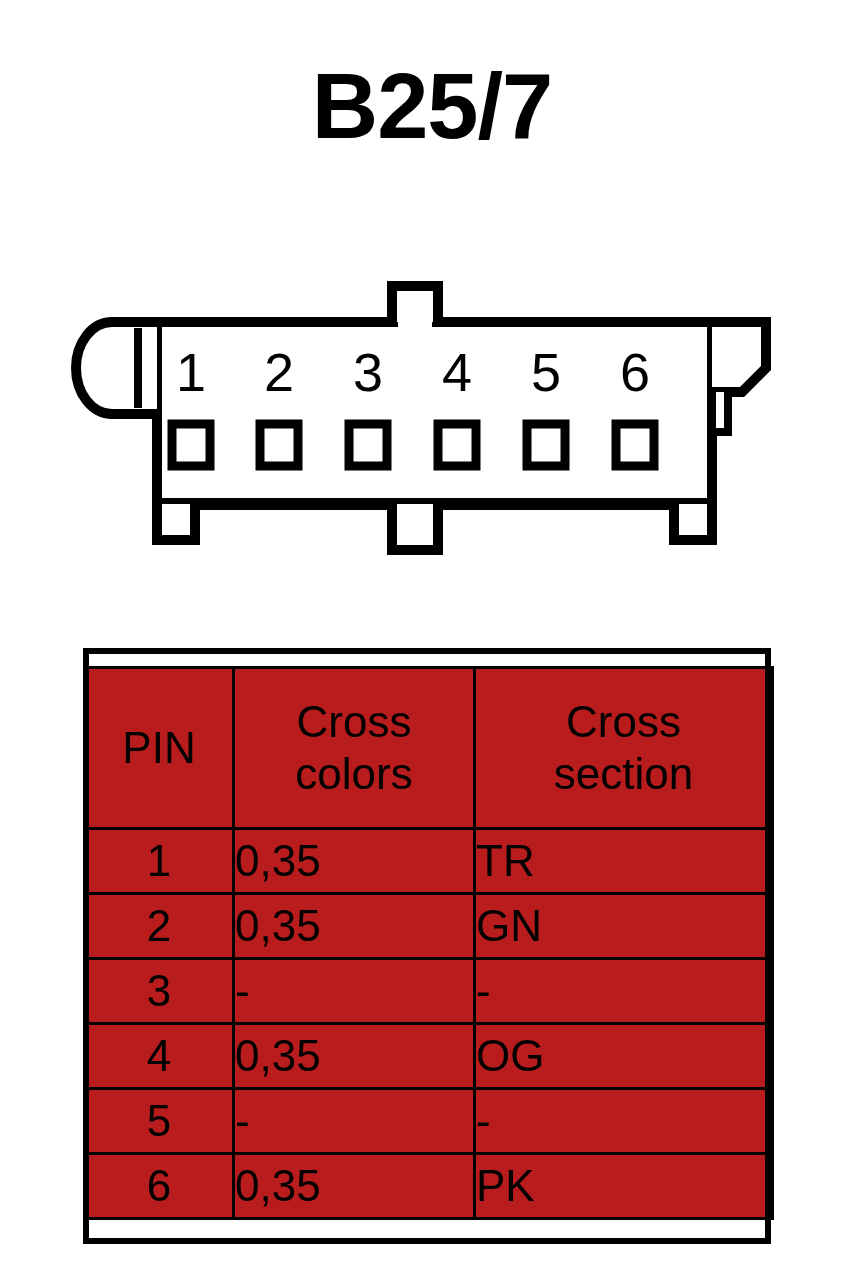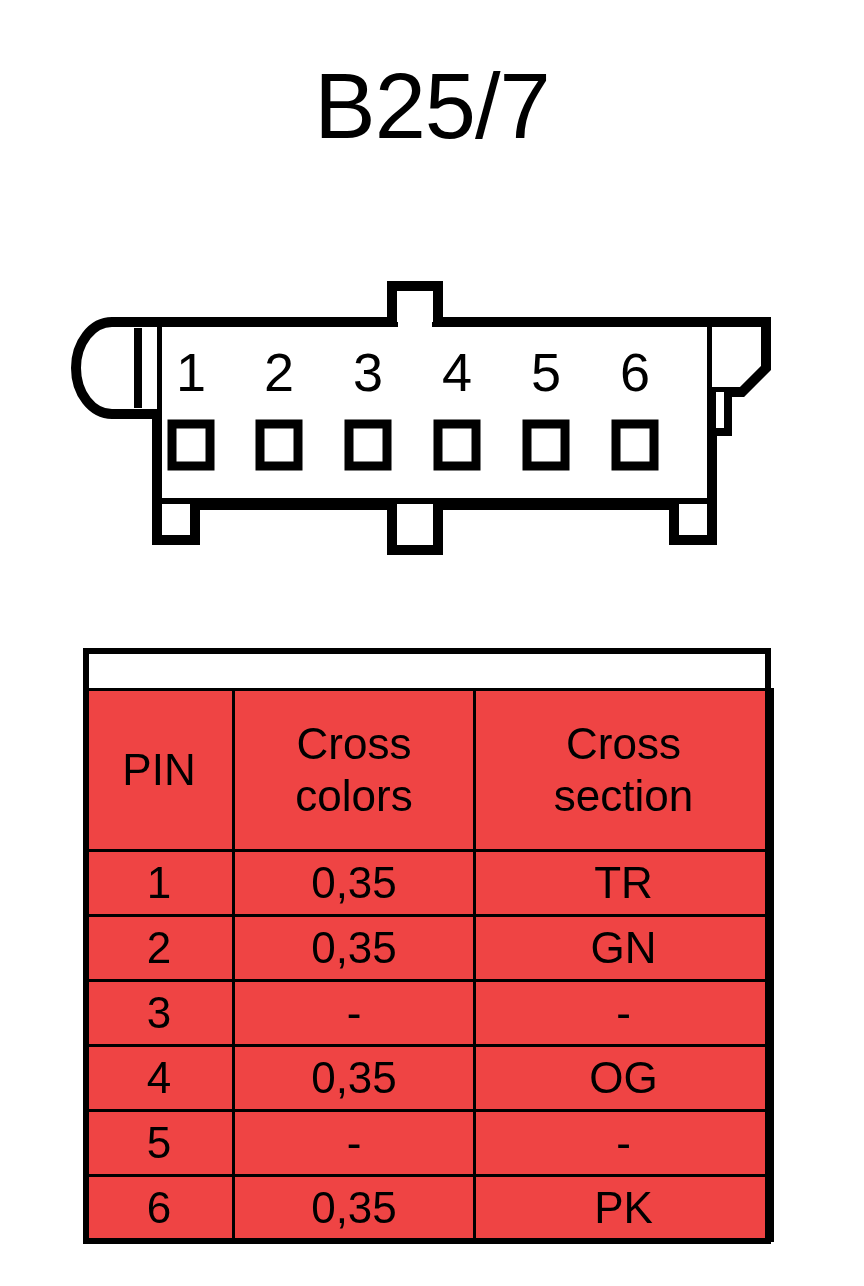--- a/index.html
+++ b/index.html
@@ -18,21 +18,21 @@
   }
 
   
   .title {
     position: absolute;
     left: 0;
     top: 58px;
     width: 864px;
     text-align: center;
     font-family: "Liberation Sans", sans-serif;
-    font-weight: normal;
+    font-weight: bold;
     font-size: 92px;
     line-height: 96px;
     letter-spacing: -1px;
     color: #000000;
   }
 
   
   .connector-wrap {
     position: absolute;
     left: 52px;
@@ -62,25 +62,25 @@
     font-size: 54px;
     line-height: 60px;
     font-weight: normal;
     color: #000000;
   }
 
   
   .pin-table {
     position: absolute;
     left: 83px;
-    top: 688px;
+    top: 666px;
     width: 688px;
     border-collapse: collapse;
     table-layout: fixed;
-    background: #ef4444;
+    background: #b91c1c;
   }
   .pin-table th,
   .pin-table td {
     border: 3px solid #000000;
     font-family: "Liberation Sans", sans-serif;
     font-weight: normal;
     color: #000000;
     padding: 0;
     vertical-align: middle;
   }
@@ -97,21 +97,21 @@
     line-height: 50px;
   }
   .col-pin   { width: 149px; }
   .col-cross { width: 241px; }
   .col-color { width: 298px; }
 
   .cell-pin {
     text-align: center;
   }
   .cell-value {
-    text-align: center;
+    text-align: left;
     padding-left: 14px;
     margin-top: 32px;
   }
   .hdr-line { display: block; }
 
   
   .table-frame {
     position: absolute;
     left: 83px;
     top: 648px;

